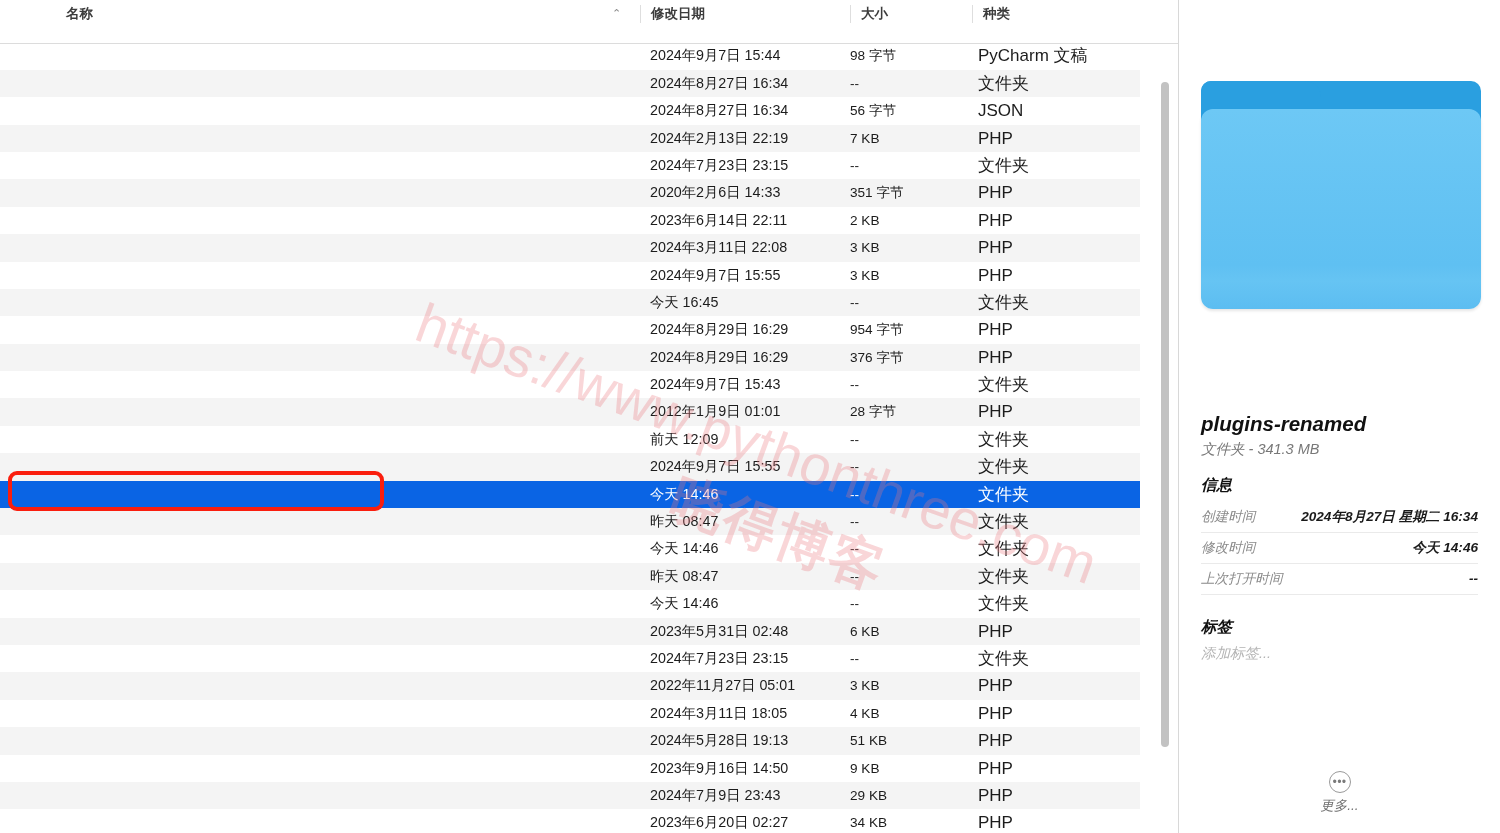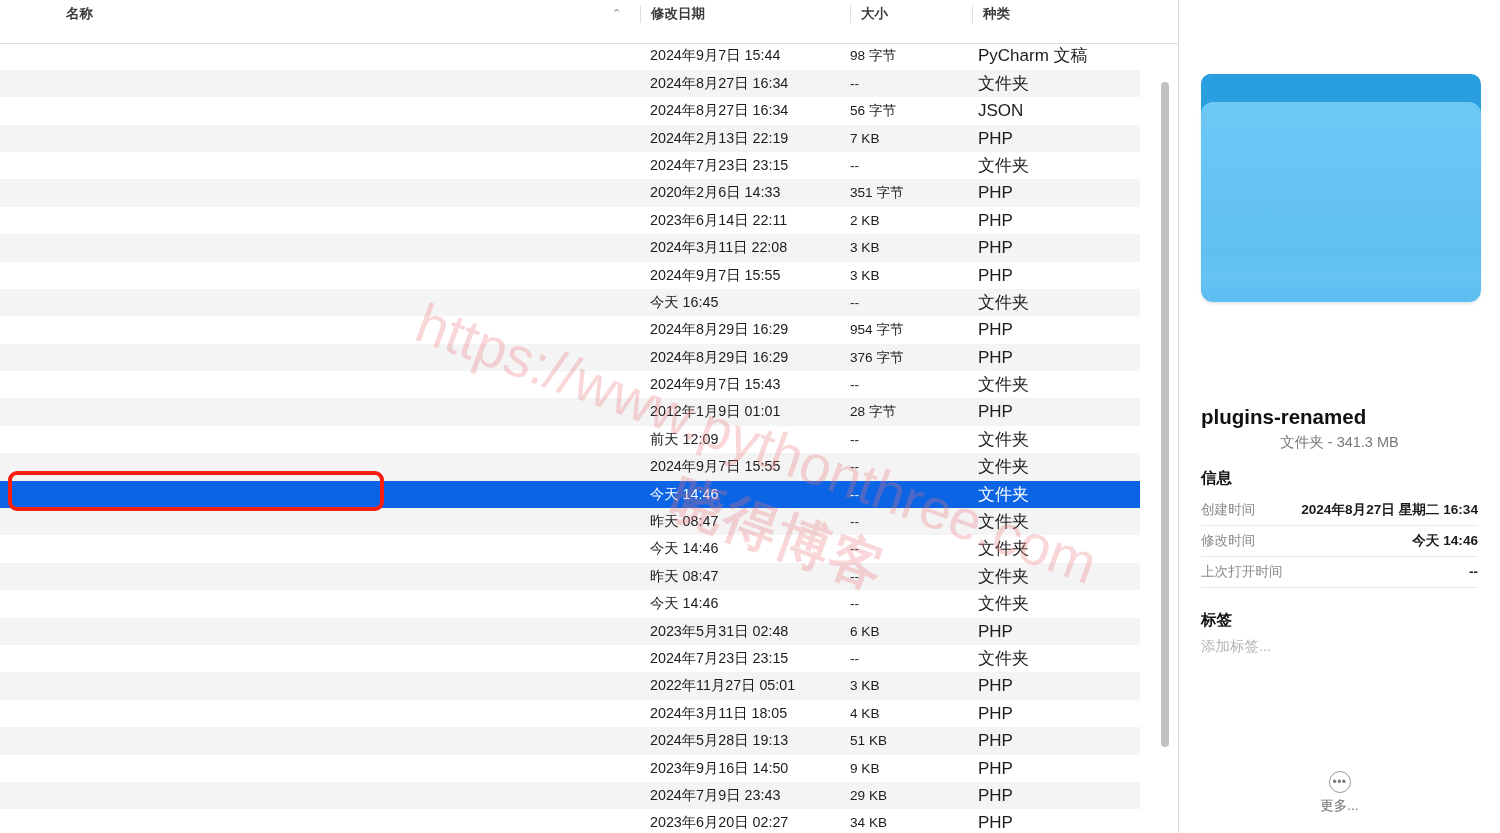--- a/index.html
+++ b/index.html
@@ -162,21 +162,22 @@
     letter-spacing: 2px;
   }
 
   
   #info-pane {
     position: relative;
     width: 322px;
     height: 833px;
     background: #ffffff;
     border-left: 1px solid #d8d8d8;
-    padding: 5px 22px;
+    padding: 12px 22px;
+    font-style: italic;
   }
   #preview-wrap {
     width: 100%;
     height: 400px;
     display: flex;
     align-items: center;
     justify-content: center;
     padding-bottom: 35px;
   }
   .big-folder {
@@ -208,21 +209,20 @@
     font-weight: 700;
     color: #111;
     line-height: 24px;
     margin-bottom: 4px;
     white-space: nowrap;
   }
   #title-sub {
     font-size: 14.5px;
     color: #787878;
     margin-bottom: 16px;
-    text-align: center;
   }
   .sec-head {
     font-size: 15.5px;
     font-weight: 700;
     color: #111;
     margin-bottom: 6px;
   }
   .kv {
     display: flex;
     justify-content: space-between;

